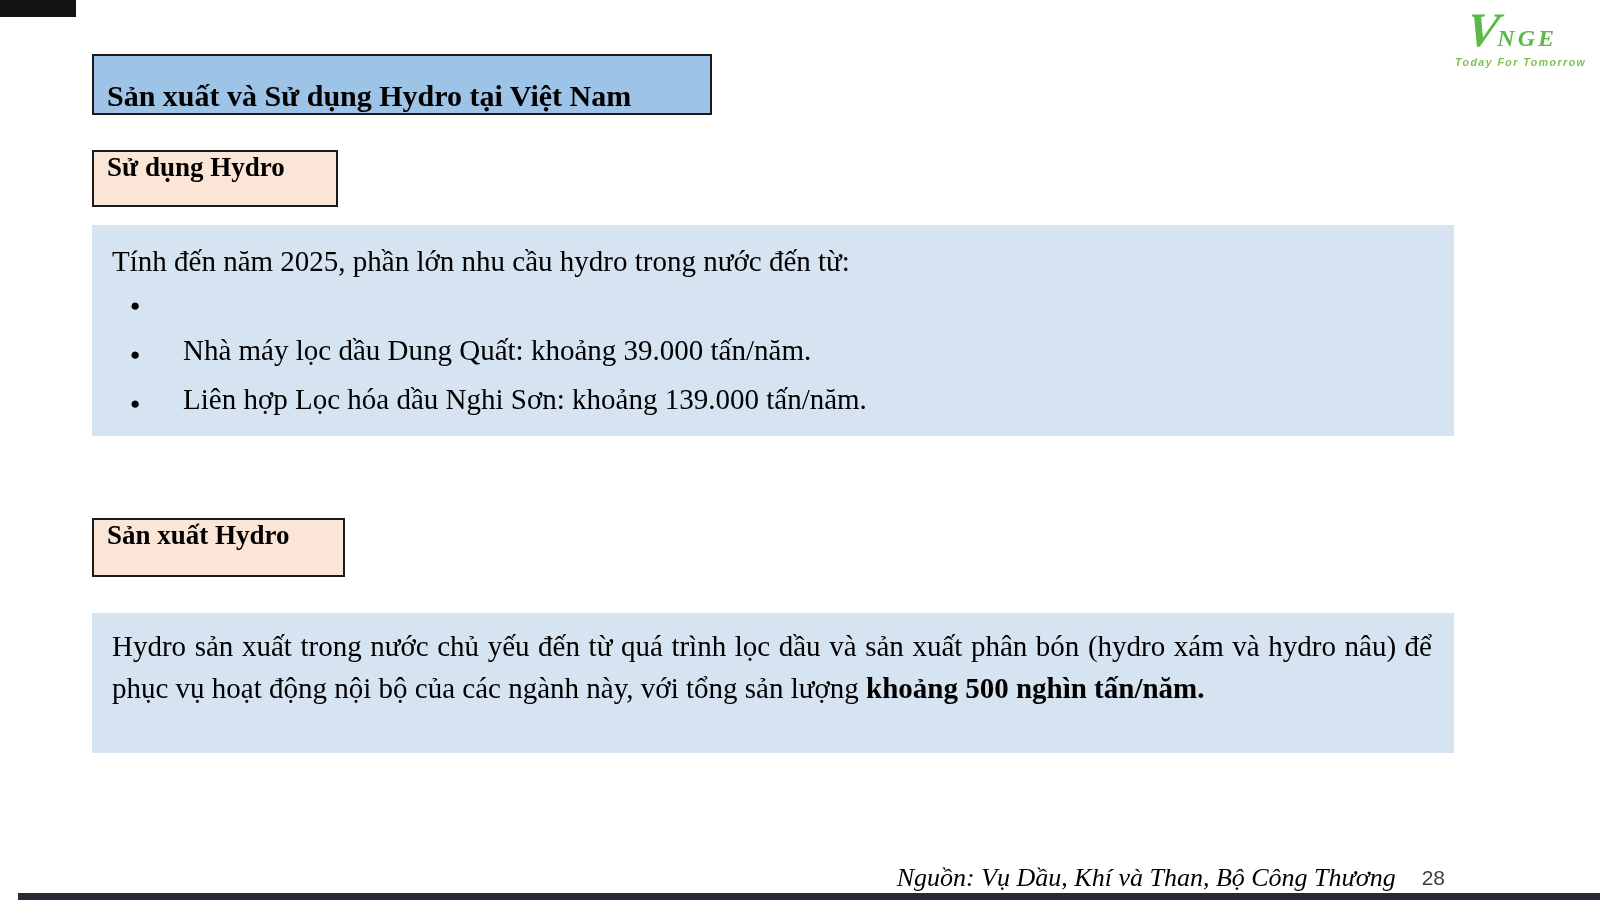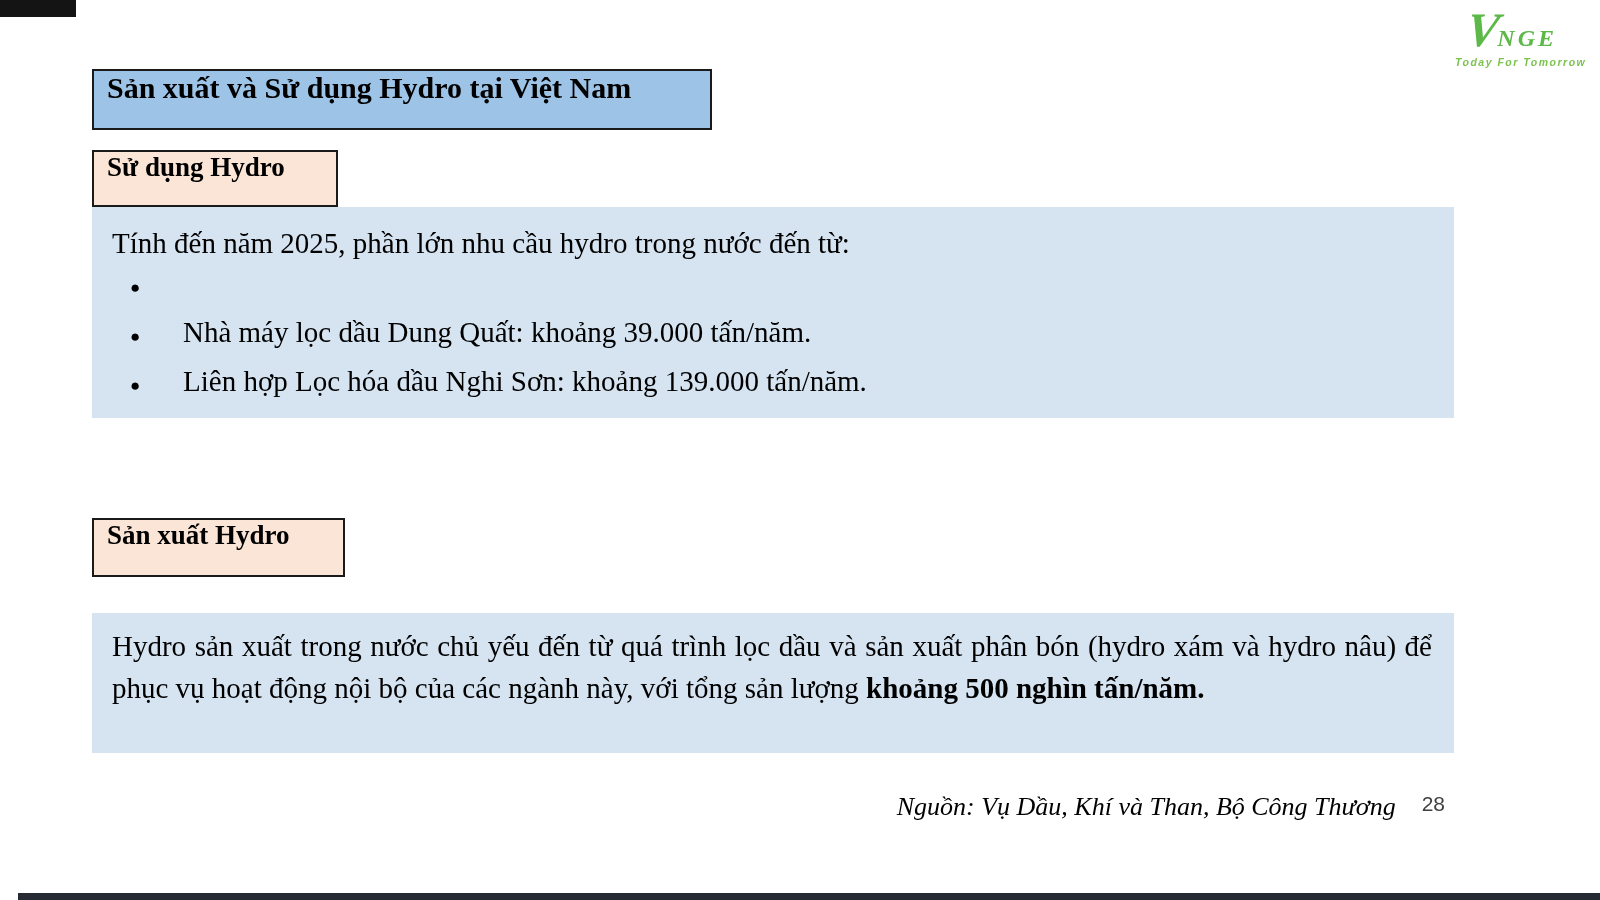--- a/index.html
+++ b/index.html
@@ -52,26 +52,26 @@
     margin-top: 2px;
     font-family: "Liberation Sans", sans-serif;
     font-size: 10.5px; font-weight: bold; font-style: italic;
     letter-spacing: 1.5px;
     color: #7cc24f;
     white-space: nowrap;
   }
 
   
   .title-box {
-    position: absolute; left: 92px; top: 69px;
+    position: absolute; left: 92px; top: 54px;
     width: 620px; height: 61px;
     background: #9dc3e6;
     border: 2px solid #1a1a1a;
     box-sizing: border-box;
-    display: flex; align-items: flex-start;
+    display: flex; align-items: flex-end;
     padding-left: 13px;
     font-size: 30px; font-weight: bold;
     white-space: nowrap;
   }
 
   
   .section-header {
     position: absolute; left: 92px;
     background: #fbe5d6;
     border: 2px solid #1a1a1a;
@@ -85,38 +85,38 @@
   .production-header { top: 518px; width: 253px; height: 59px; }
 
   
   .content-box {
     position: absolute; left: 92px;
     width: 1362px;
     background: #d6e4f2;
     box-sizing: border-box;
     font-size: 29px;
   }
-  .usage-content { top: 207px; height: 211px; padding: 14px 24px 0 20px; }
+  .usage-content { top: 225px; height: 211px; padding: 14px 24px 0 20px; }
   .usage-intro { margin: 0; line-height: 44px; }
   .bullet-list { list-style: none; margin: 0; padding: 0; }
   .bullet-item { display: flex; align-items: baseline; line-height: 45px; }
   .bullet-dot {
     width: 16px; margin-left: 18px; margin-right: 37px;
     font-size: 17px; flex: 0 0 auto;
   }
   .production-content { top: 613px; height: 140px; padding: 12px 22px 0 20px; font-family: Liberation Serif, serif; }
   .production-text {
     margin: 0; text-align: justify; line-height: 42px;
   }
   .production-text .bold-run { font-weight: bold; }
 
   
   .footer {
-    position: absolute; right: 155px; top: 792px;
-    display: flex; align-items: flex-start; gap: 26px;
+    position: absolute; right: 155px; top: 863px;
+    display: flex; align-items: center; gap: 26px;
     white-space: nowrap;
   }
   .source-text { font-style: italic; font-size: 26px; color: #000; }
   .page-number { font-family: "Liberation Sans", sans-serif; font-size: 21px; color: #3f3f3f; }
 </style>
 </head>
 <body>
 
 <div class="slide">
 

